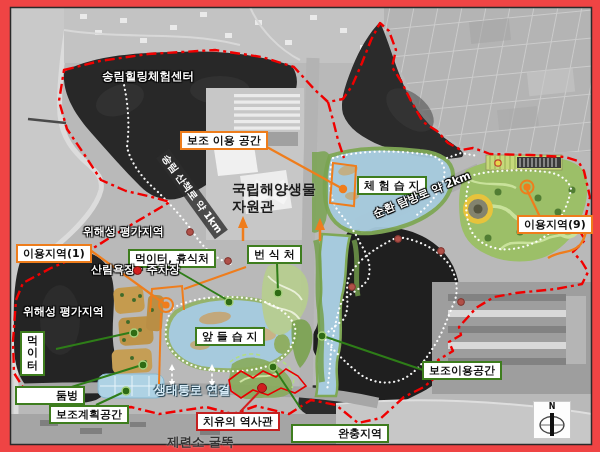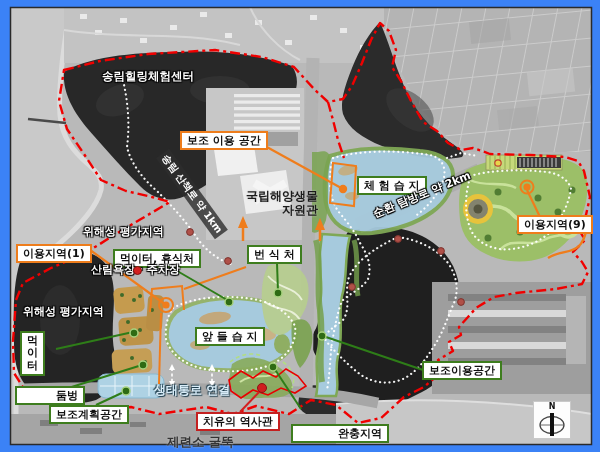--- a/index.html
+++ b/index.html
@@ -1,16 +1,16 @@
 <!DOCTYPE html>
 <html><head>
 <meta charset="utf-8">
 <style>
   html,body{margin:0;padding:0;background:#fff;}
-  .stage{position:relative;width:600px;height:452px;background:#3b82f6;overflow:hidden;
+  .stage{position:relative;width:600px;height:452px;background:#ef4444;overflow:hidden;
          font-family:"DejaVu Sans","Liberation Sans",sans-serif;}
   .stage svg.map{position:absolute;left:0;top:0;}
   .lab{position:absolute;white-space:nowrap;line-height:1.2;}
   .box{background:#fff;border:2px solid #3e7d1e;padding:1px 5px;font-weight:bold;
        font-size:11px;color:#111;}
   .box.orange{border-color:#ee7d1c;}
   .box.redb{border-color:#c42020;}
   .wlab{font-weight:bold;font-size:11px;color:#fff;
         text-shadow:1px 1px 1px #000,-1px -1px 1px #000,1px -1px 1px #000,-1px 1px 1px #000;}
   .dlab{font-weight:bold;color:#2e2e2e;text-shadow:0 0 2px #c9c9c9;}
@@ -288,32 +288,32 @@
     </g>
   </g>
 
   <rect x="10.5" y="7.5" width="581" height="437" fill="none" stroke="#2a2a2a" stroke-width="1.5"></rect>
 </svg>
 
 <div class="lab wlab" style="left:102px;top:70px;font-size:11.5px;">송림힐링체험센터</div>
 
 <div class="lab box orange" style="left:180px;top:131px;">보조 이용 공간</div>
 
-<div class="lab dlab" style="left:232px;top:189px;width:86px;text-align:right;font-size:12px;white-space:normal;color:#1b1b1b;">
+<div class="lab dlab" style="left:232px;top:181px;width:86px;text-align:left;font-size:14px;white-space:normal;color:#1b1b1b;">
   <span style="display:block;">국립해양생물</span>
   <span style="display:block;">자원관</span>
 </div>
 
 <div class="lab band rot" style="left:142px;top:186px;width:96px;font-size:10px;transform:rotate(54deg);padding:2px 2px;">송림 산책로 약 1km</div>
 
 <div class="lab wlab" style="left:83px;top:225px;">위해성 평가지역</div>
 
 <div class="lab box orange" style="left:16px;top:236px;margin-top:8px;">이용지역(1)</div>
 
-<div class="lab box" style="left:113px;top:249px;text-align:right;">먹이터, 휴식처</div>
+<div class="lab box" style="left:128px;top:249px;text-align:right;">먹이터, 휴식처</div>
 
 <div class="lab box" style="left:247px;top:245px;">번 식 처</div>
 
 <div class="lab wlab" style="left:91px;top:263px;">산림욕장 · 주차장</div>
 <div class="reddot" style="left:133px;top:266px;"></div>
 
 <div class="lab wlab" style="left:23px;top:305px;">위해성 평가지역</div>
 
 <div class="lab box" style="left:357px;top:176px;">체 험 습 지</div>
 

